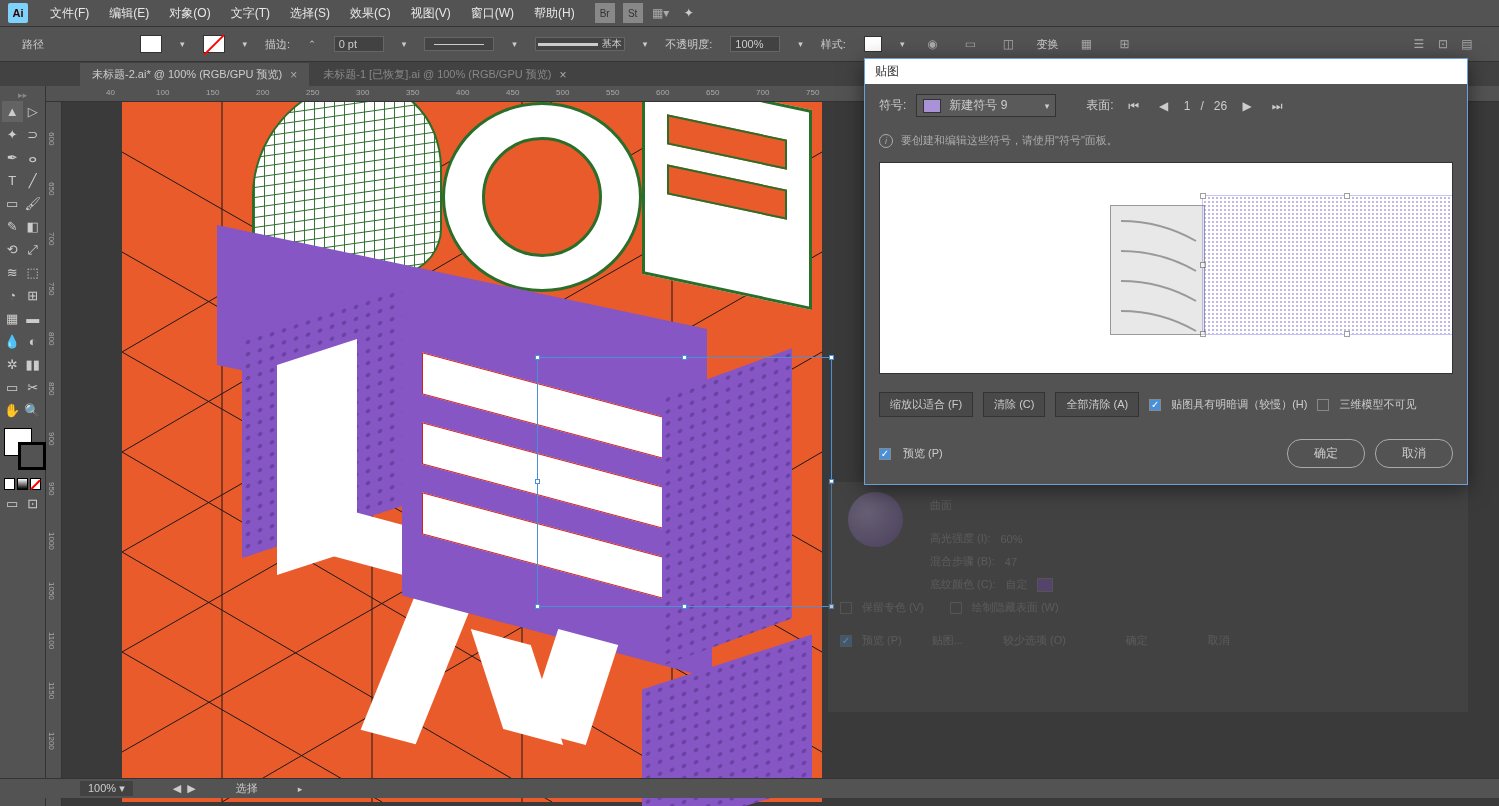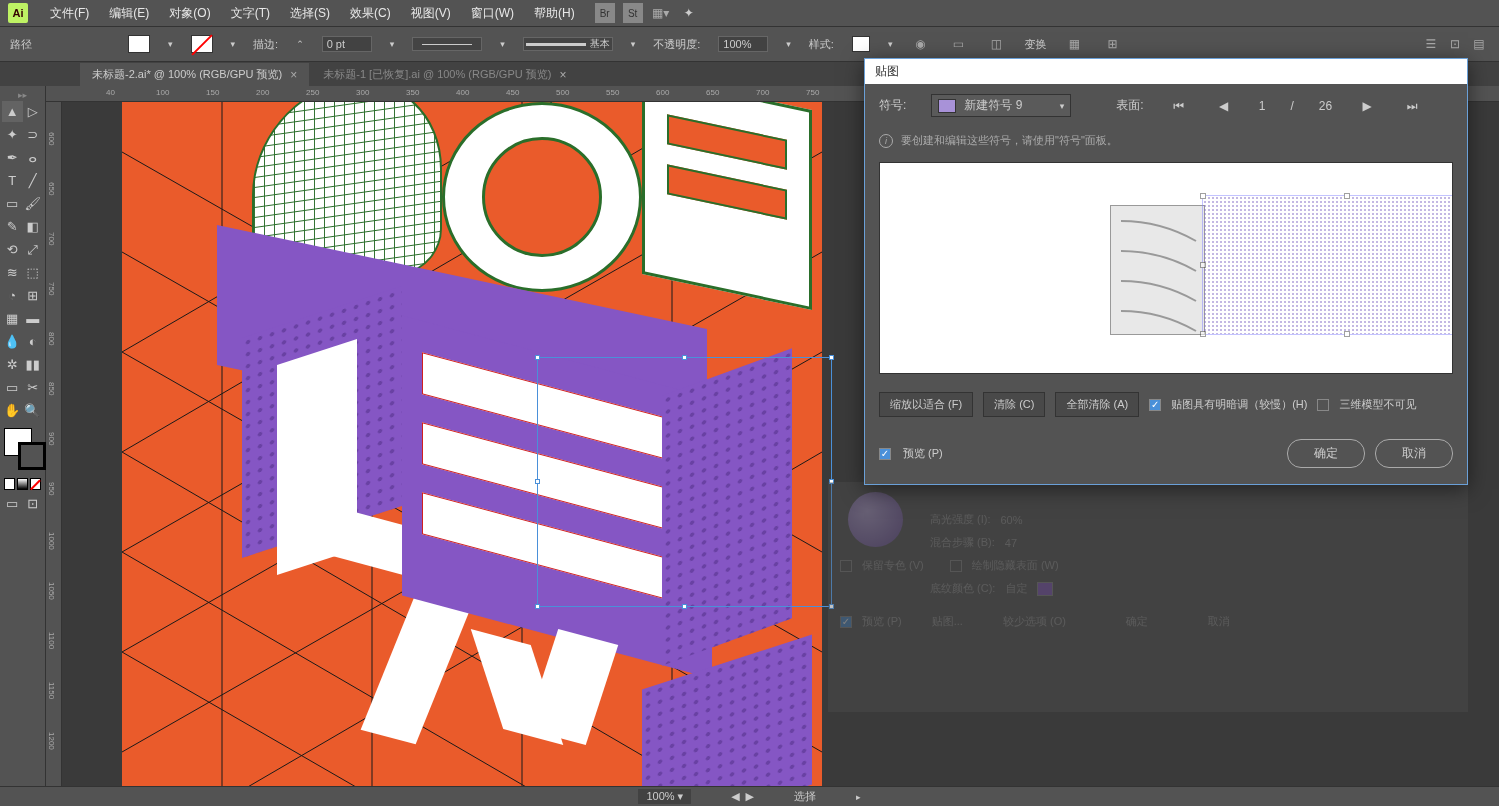--- a/index.html
+++ b/index.html
@@ -1,30 +1,30 @@
 <!DOCTYPE html>
 <html><head>
 <meta charset="utf-8">
 <style>
 * { margin: 0; padding: 0; box-sizing: border-box; font-family: "Microsoft YaHei", sans-serif; }
 body { background: #535353; width: 1499px; height: 806px; overflow: hidden; position: relative; color: #ccc; }
 
 
 .topbar { height: 26px; background: #535353; display: flex; align-items: center; padding: 0 8px; font-size: 12px; }
-.ai-logo { width: 20px; height: 20px; background: #bef264; color: #330000; display: flex; align-items: center; justify-content: center; font-weight: bold; font-size: 11px; border-radius: 2px; margin-right: 12px; }
+.ai-logo { width: 20px; height: 20px; background: #7dd3fc; color: #330000; display: flex; align-items: center; justify-content: center; font-weight: bold; font-size: 11px; border-radius: 2px; margin-right: 12px; }
 .menu-item { padding: 0 10px; cursor: pointer; color: #e8e8e8; }
 .top-icons { display: flex; gap: 8px; margin-left: 10px; }
 .top-icon { width: 20px; height: 20px; background: #888; display: flex; align-items: center; justify-content: center; font-size: 10px; color: #333; }
 .top-right { margin-left: auto; display: flex; align-items: center; gap: 10px; }
 .workspace-dd { background: #454545; padding: 2px 14px; font-size: 11px; border: 1px solid #666; }
 .search-box { background: #454545; padding: 2px 8px; font-size: 11px; color: #888; width: 140px; border: 1px solid #666; }
 .win-btns { display: flex; gap: 8px; font-size: 14px; color: #aaa; margin-left: 10px; }
 
 
-.controlbar { height: 36px; background: #535353; border-top: 1px solid #333; border-bottom: 1px solid #333; display: flex; align-items: center; padding: 0 10px; font-size: 12px; gap: 18px; }
+.controlbar { height: 36px; background: #535353; border-top: 1px solid #333; border-bottom: 1px solid #333; display: flex; align-items: center; padding: 0 22px; font-size: 12px; gap: 18px; }
 .ctrl-label { color: #ccc; font-size: 11px; }
 .swatch { width: 22px; height: 18px; border: 1px solid #333; }
 .swatch.white { background: #fff; }
 .swatch.none { background: #fff; position: relative; }
 .swatch.none::after { content: ""; position: absolute; width: 140%; height: 2px; background: red; top: 50%; left: -20%; transform: rotate(-45deg); }
 .num-input { background: #424242; border: 1px solid #666; color: #ccc; width: 50px; padding: 1px 4px; font-size: 11px; }
 .stroke-preview { width: 70px; height: 14px; background: #444; border: 1px solid #666; display: flex; align-items: center; justify-content: center; }
 .stroke-line { width: 50px; height: 1px; background: #ccc; }
 .ctrl-icon { width: 20px; height: 20px; display: flex; align-items: center; justify-content: center; color: #aaa; font-size: 12px; }
 
@@ -56,21 +56,21 @@
 .ruler-v { width: 16px; background: #535353; border-right: 1px solid #333; position: relative; font-size: 8px; color: #aaa; }
 .ruler-v span { position: absolute; left: 1px; writing-mode: vertical-lr; }
 .canvas { flex: 1; position: relative; overflow: hidden; background: #3a3a3a; }
 .artwork { position: absolute; left: 60px; top: 0; width: 700px; height: 700px; background: #ea5b2b; }
 .purple-face { background: #8556c4; }
 .white-face { background: #fff; }
 
 
 .dialog { position: absolute; right: 31px; top: 58px; width: 604px; background: #535353; border: 1px solid #6aa0d8; box-shadow: 0 4px 20px rgba(0,0,0,0.5); z-index: 100; }
 .dialog-title { background: #fff; color: #333; padding: 4px 10px; font-size: 12px; }
-.dialog-row1 { padding: 10px 14px; display: flex; align-items: center; gap: 25px; font-size: 12px; }
+.dialog-row1 { padding: 10px 14px; display: flex; align-items: center; gap: 10px; font-size: 12px; }
 .symbol-dd { background: #5a5a5a; border: 1px solid #333; padding: 2px 6px; display: flex; align-items: center; gap: 8px; width: 140px; }
 .symbol-sw { width: 18px; height: 14px; background: #a892d8; border: 1px solid #333; }
 .nav-btn { width: 20px; height: 18px; display: flex; align-items: center; justify-content: center; color: #ccc; cursor: pointer; }
 .dialog-info { padding: 6px 14px; font-size: 11px; color: #aaa; display: flex; align-items: center; gap: 8px; }
 .info-icon { width: 14px; height: 14px; border: 1px solid #aaa; border-radius: 50%; display: flex; align-items: center; justify-content: center; font-size: 9px; font-style: italic; }
 .preview-area { margin: 8px 14px; height: 212px; background: #fff; border: 1px solid #333; position: relative; overflow: hidden; }
 .preview-shape { position: absolute; left: 230px; top: 42px; width: 95px; height: 130px; background: #e8e8e8; border: 1px solid #999; }
 .preview-sel { position: absolute; left: 322px; top: 32px; width: 290px; height: 140px; border: 1px solid #8888ff; background-image: radial-gradient(circle, #8874c9 1px, transparent 1px); background-size: 4px 4px; opacity: 0.5; }
 .sel-handle { position: absolute; width: 6px; height: 6px; background: #fff; border: 1px solid #444; }
 .dialog-btns-row { padding: 10px 14px; display: flex; align-items: center; gap: 10px; font-size: 11px; }
@@ -79,21 +79,21 @@
 .checkbox.checked { background: #4a90d9; color: #fff; }
 .dialog-footer { padding: 12px 14px 16px; display: flex; align-items: center; gap: 12px; font-size: 11px; }
 .btn-main { background: transparent; border: 1px solid #aaa; border-radius: 14px; padding: 5px 26px; color: #ccc; cursor: pointer; font-size: 12px; }
 
 
 .bg-panel { position: absolute; right: 31px; top: 482px; width: 640px; height: 230px; background: #535353; opacity: 0.35; z-index: 50; padding: 12px; font-size: 11px; }
 .bg-row { display: flex; align-items: center; gap: 10px; margin: 8px 0; color: #999; }
 .bg-swatch { width: 16px; height: 14px; background: #8556c4; border: 1px solid #888; }
 
 
-.statusbar { height: 20px; background: #535353; border-top: 1px solid #333; display: flex; align-items: center; padding: 0 80px; font-size: 11px; color: #ccc; gap: 40px; position: absolute; bottom: 0; left: 0; right: 0; justify-content: center; }
+.statusbar { height: 20px; background: #535353; border-top: 1px solid #333; display: flex; align-items: center; padding: 0 80px; font-size: 11px; color: #ccc; gap: 40px; position: absolute; bottom: 8px; left: 0; right: 0; }
 .status-dd { background: #424242; padding: 1px 8px; }
 
 
 .dots { background-image: radial-gradient(circle, #6941a3 2px, transparent 2px); background-size: 12px 12px; }
 .mesh { background-image: linear-gradient(#2a6e2a 1px, transparent 1px), linear-gradient(90deg, #2a6e2a 1px, transparent 1px); background-size: 10px 10px; background-color: #fff; }
 .sel-box { position: absolute; border: 1px solid #4a90d9; }
 .sel-box .h { position: absolute; width: 5px; height: 5px; background: #fff; border: 1px solid #4a90d9; }
 </style>
 </head>
 <body>
@@ -335,34 +335,37 @@
               <div class="h" style="top:50%;right:-3px;margin-top:-3px"></div>
           </div>
         </div>
       </div>
     </div>
   </div>
 </div>
 
 <div class="bg-panel">
   <div style="position:absolute;left:20px;top:10px;width:55px;height:55px;border-radius:50%;background:radial-gradient(circle at 35% 35%,#bba6e0,#6a4c9e)"></div>
+  <div class="bg-row" style="margin-left:90px;margin-top:4px">
+      <span>曲面</span>
+    </div>
   <div class="bg-row" style="margin-left:90px;margin-top:18px">
       <span>高光强度 (I):</span>
       <span>60%</span>
     </div>
   <div class="bg-row" style="margin-left:90px">
       <span>混合步骤 (B):</span>
       <span>47</span>
     </div>
-  <div class="bg-row"><span class="checkbox"></span><span>保留专色 (V)</span> &nbsp;&nbsp; <span class="checkbox"></span><span>绘制隐藏表面 (W)</span></div>
   <div class="bg-row" style="margin-left:90px">
       <span>底纹颜色 (C):</span>
       <span>自定</span>
       <div class="bg-swatch"></div>
     </div>
+  <div class="bg-row"><span class="checkbox"></span><span>保留专色 (V)</span> &nbsp;&nbsp; <span class="checkbox"></span><span>绘制隐藏表面 (W)</span></div>
   <div class="bg-row" style="margin-top:18px">
       <span class="checkbox checked">✓</span>
       <span>预览 (P)</span>
     <span style="margin-left:20px">贴图...</span>
     <span style="margin-left:30px">较少选项 (O)</span>
     <span style="margin-left:50px">确定</span>
     <span style="margin-left:50px">取消</span>
   </div>
 </div>
 

